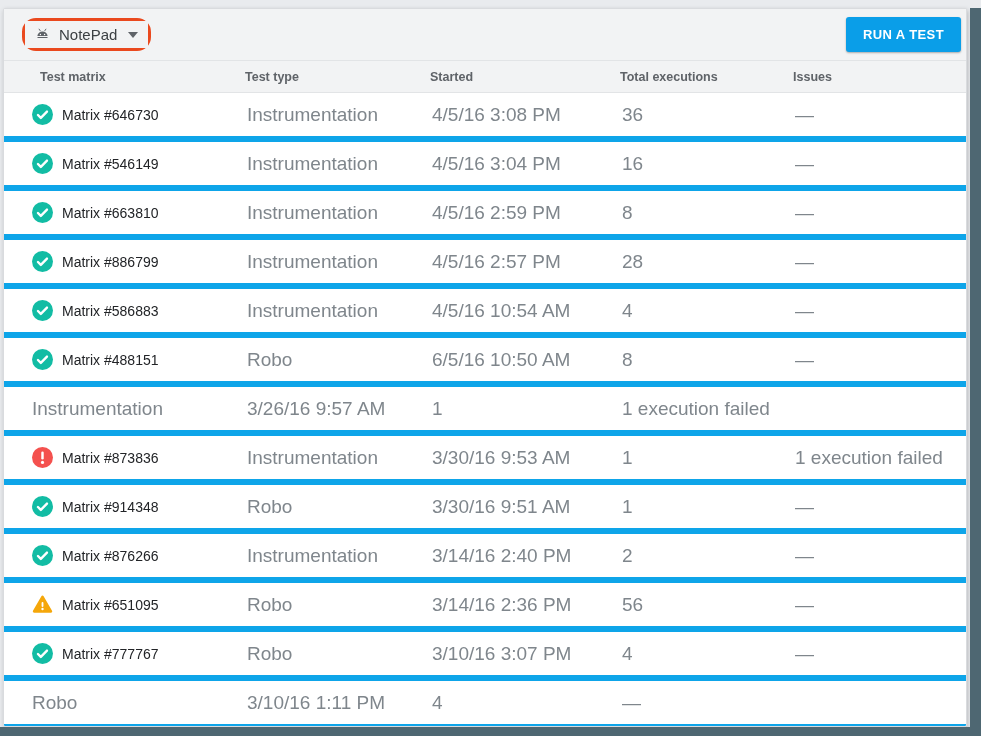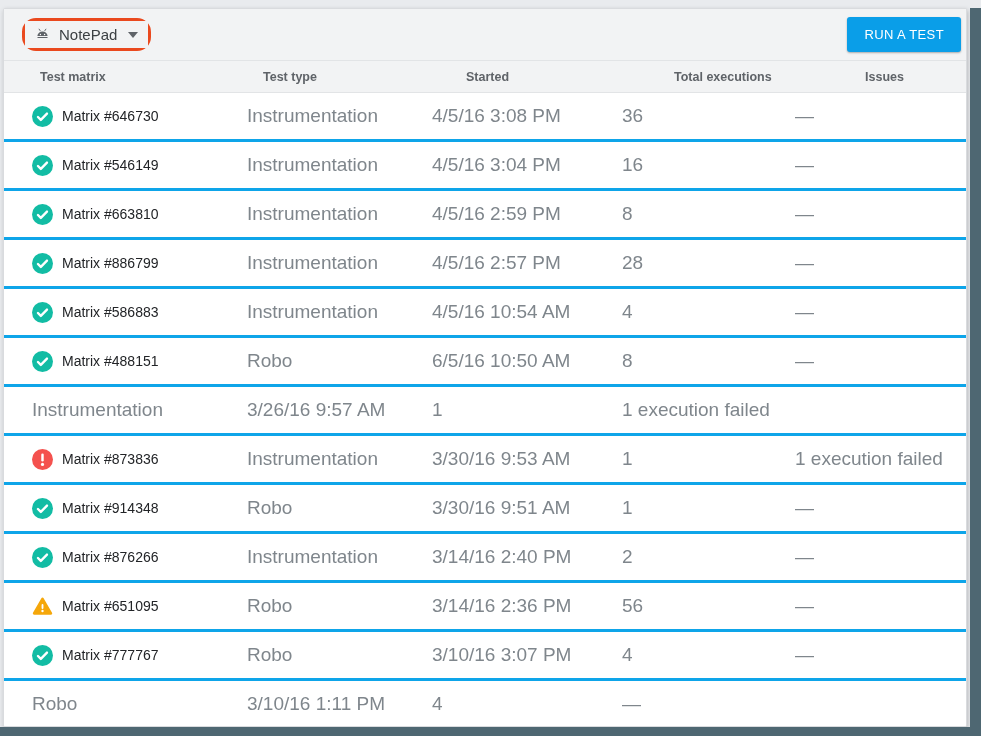--- a/index.html
+++ b/index.html
@@ -40,39 +40,39 @@
   }
   .selector-label { font-size: 15px; color: #3C4043; margin-left: 8px; }
   .caret {
     width: 0; height: 0; margin-left: 11px;
     border-left: 5px solid transparent; border-right: 5px solid transparent;
     border-top: 6px solid #5F6368;
   }
   .run-btn {
     margin-right: 5px;
     background: var(--blue, #0A9EE8);
-    color: #FFFFFF; font-family: inherit; font-weight: 400;
+    color: #FFFFFF; font-family: inherit; font-weight: 700;
     font-size: 13px; letter-spacing: 0.4px;
     padding: 10px 17px; border: none; border-radius: 3px;
     box-shadow: 0 1px 2px rgba(0,0,0,0.3);
     cursor: pointer;
   }
 
   
   .grid {
     display: grid;
     grid-template-columns: 215px 185px 190px 173px 1fr;
     align-items: center;
     padding-left: 26px;
   }
-  .thead { height: 32px; background: #F2F3F4; border-bottom: 1px solid #E2E4E6; gap: 18px; }
+  .thead { height: 32px; background: #F2F3F4; border-bottom: 1px solid #E2E4E6; }
   .thead span { font-size: 12.5px; font-weight: 700; color: #5F6368; }
   .thead span:first-child { padding-left: 10px; }
 
-  .row { height: 49px; border-bottom: 3px solid #0ea5e9; background: #FFFFFF; cursor: pointer; padding-left: 28px; }
+  .row { height: 49px; border-bottom: 6px solid #0ea5e9; background: #FFFFFF; cursor: pointer; padding-left: 28px; }
   .cell-matrix { display: flex; align-items: center; }
   .matrix-name { font-size: 14px; color: #222427; margin-left: 9px; }
   .sec { font-size: 19px; color: #7F868C; }
 
   .status-icon { width: 21px; height: 21px; flex: 0 0 21px; display: block; }
   .icon-success .bg { fill: var(--success, #12BCA4); }
   .icon-error   .bg { fill: var(--error, #F4514E); }
   .icon-warning .bg { fill: var(--warning, #F5A70A); stroke: var(--warning, #F5A70A); }
 </style>
 </head>

